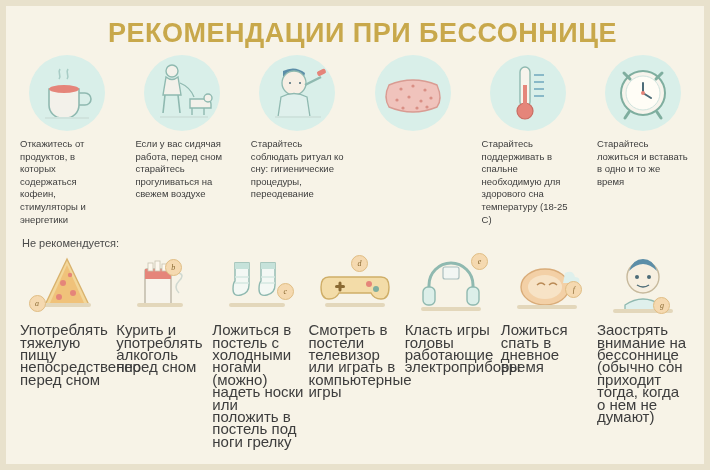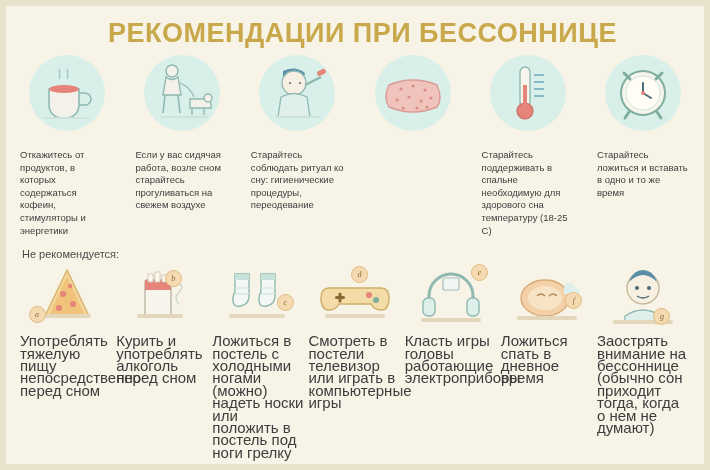--- a/index.html
+++ b/index.html
@@ -39,21 +39,20 @@
     display: flex;
     justify-content: space-between;
     padding: 0 14px;
     box-sizing: border-box;
   }
   .cell-top {
     width: 93px;
     display: flex;
     flex-direction: column;
     align-items: center;
-    gap: 11px;
   }
   .circle {
     width: 76px;
     height: 76px;
     border-radius: 50%;
     background: #d9efe9;
     position: relative;
     overflow: hidden;
     margin-bottom: 7px;
   }
@@ -146,21 +145,21 @@
           <circle cx="28" cy="16" r="6" fill="#f3f1ea" stroke="#8fb9b0" stroke-width="1.4"></circle>
           <path d="M22 22 q6 5 12 0 l3 18 h-18 z" fill="#f3f1ea" stroke="#8fb9b0" stroke-width="1.4"></path>
           <path d="M21 40 l-2 18 M34 40 l2 18" stroke="#8fb9b0" stroke-width="1.6" fill="none"></path>
           <path d="M36 28 q10 4 14 14" stroke="#8fb9b0" stroke-width="1.3" fill="none"></path>
           <path d="M46 44 h16 a5 5 0 0 1 5 5 v4 h-21 z" fill="#f3f1ea" stroke="#8fb9b0" stroke-width="1.4"></path>
           <circle cx="64" cy="43" r="4" fill="#f3f1ea" stroke="#8fb9b0" stroke-width="1.4"></circle>
           <path d="M48 53 v7 M60 53 v7" stroke="#8fb9b0" stroke-width="1.4"></path>
           <path d="M16 62 h48" stroke="#cfe3dd" stroke-width="2"></path>
         </svg>
       </div>
-      <div class="cap">Если у вас сидячая работа, возле сном старайтесь прогуливаться на свежем воздухе</div>
+      <div class="cap">Если у вас сидячая работа, перед сном старайтесь прогуливаться на свежем воздухе</div>
     </div>
 
     <div class="cell-top">
       <div class="circle">
         <svg viewBox="0 0 76 76" width="76" height="76">
           <path d="M24 16 q12 -6 22 2 l-2 8 h-20 z" fill="#5c8ea8"></path>
           <circle cx="35" cy="28" r="12" fill="#f7efe4" stroke="#8fb9b0" stroke-width="1.3"></circle>
           <path d="M30 28 h2 M40 28 h2" stroke="#4c6b77" stroke-width="1.6"></path>
           <path d="M22 42 q13 -7 26 0 l3 20 h-32 z" fill="#dff0ec" stroke="#8fb9b0" stroke-width="1.3"></path>
           <path d="M46 30 l16 -8" stroke="#8fb9b0" stroke-width="2.4"></path>

